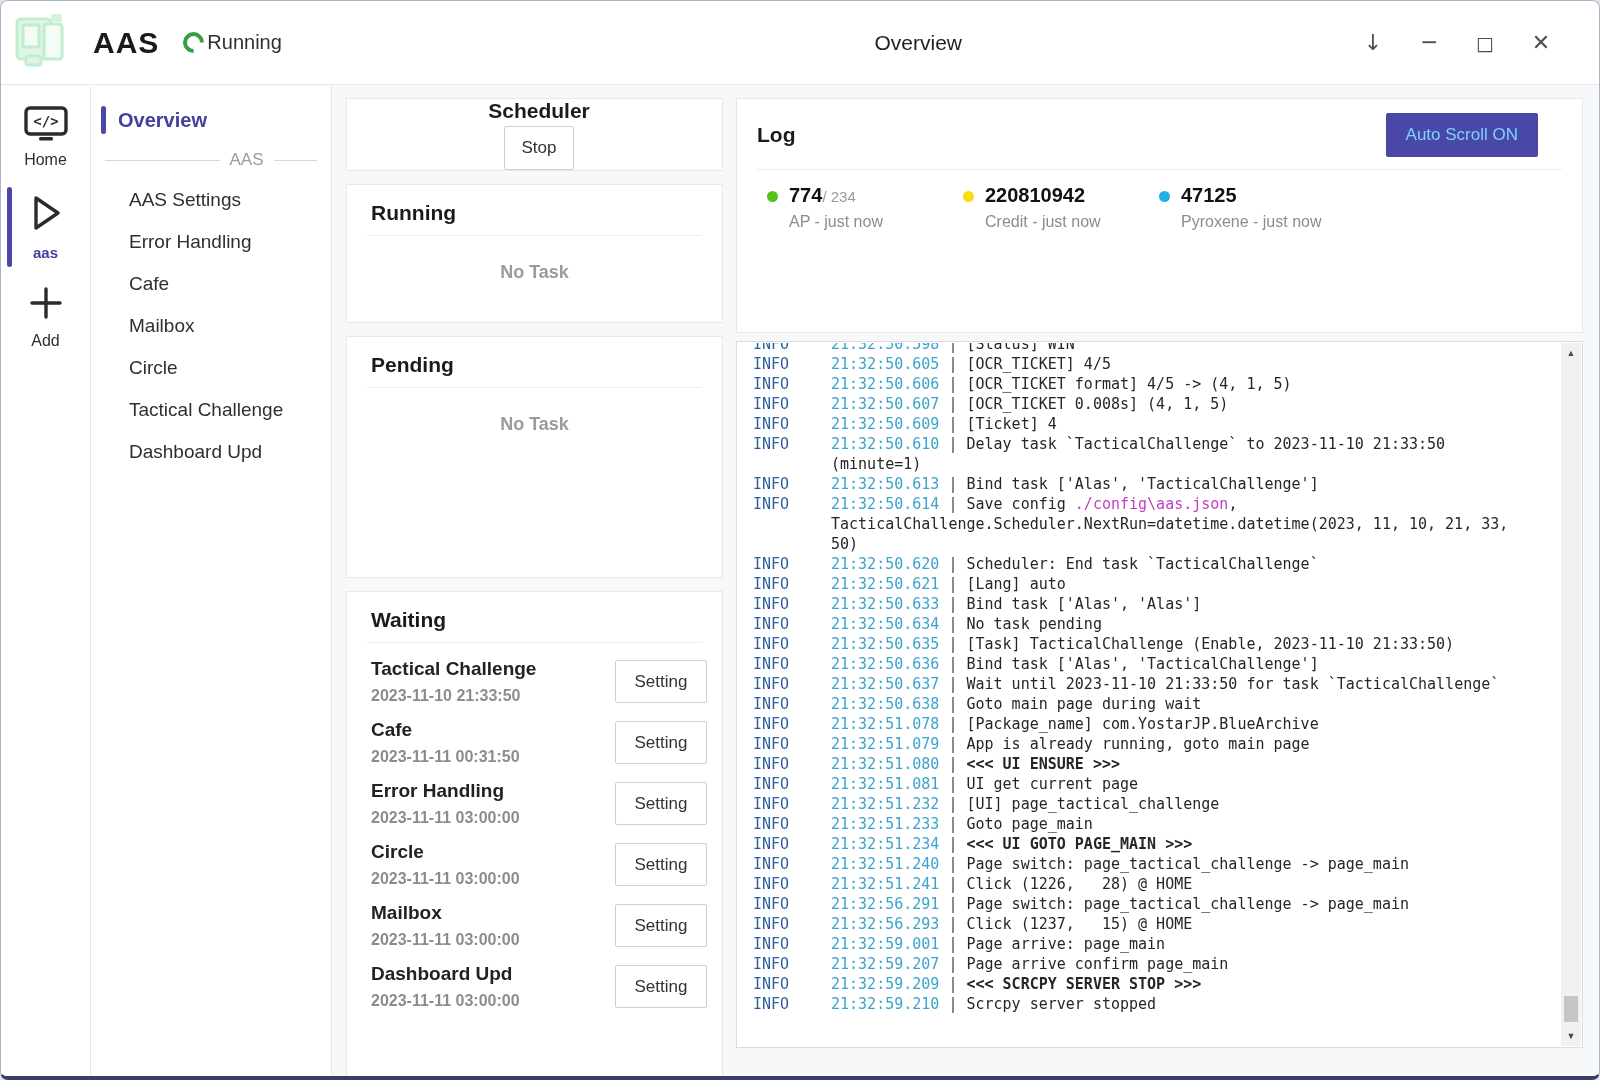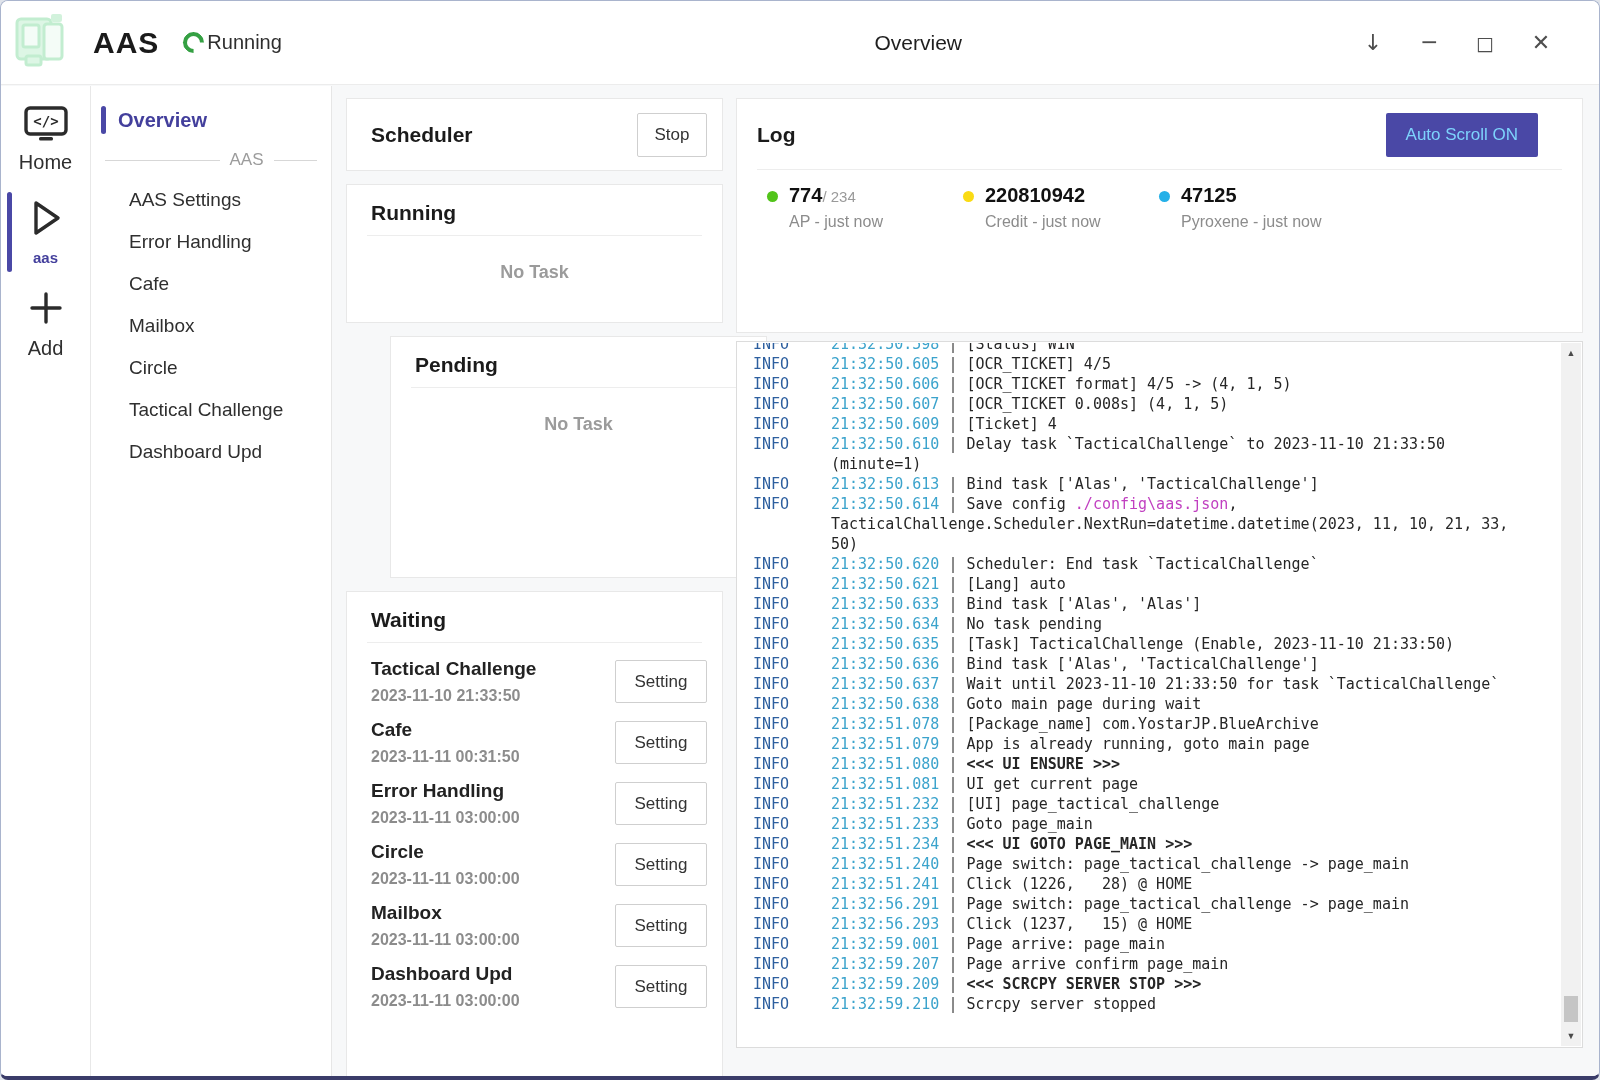--- a/index.html
+++ b/index.html
@@ -25,21 +25,21 @@
   .tb-btn{width:32px;height:38px;border:none;background:transparent;color:#4e4e4e;
     font-size:22px;line-height:38px;text-align:center;padding:0;cursor:default;
     font-family:"DejaVu Sans",sans-serif;}
   .tb-btn.max{font-size:19px;}
   
   .rail{position:absolute;top:85px;left:0;bottom:0;width:90px;background:#fff;
     border-right:1px solid #e8e8e8;display:flex;flex-direction:column;align-items:center;
     padding-top:14px;z-index:4;}
   .rail-item{position:relative;width:100%;display:flex;flex-direction:column;align-items:center;
     gap:5px;padding:6px 0 8px;margin-bottom:8px;}
-  .rail-label{font-size:20px;color:#2f2f2f;}
+  .rail-label{font-size:16px;color:#2f2f2f;}
   .rail-item.active .rail-label{color:var(--accent-text,#433f9c);font-weight:bold;font-size:15px;}
   .rail-bar{position:absolute;left:6px;top:2px;bottom:2px;width:5px;border-radius:3px;
     background:var(--accent,#4a48a6);}
   
   .sidebar{position:absolute;top:85px;left:90px;bottom:0;width:241px;background:#fff;
     border-right:1px solid #e6e6e6;padding-top:13px;z-index:3;}
   .sb-item{position:relative;height:42px;display:flex;align-items:center;
     padding-left:38px;font-size:19px;color:#2f2f2f;cursor:default;}
   .sb-item.active{padding-left:27px;font-size:20px;font-weight:bold;color:var(--accent-text,#433f9c);}
   .sb-bar{position:absolute;left:10px;top:7px;bottom:7px;width:5px;border-radius:3px;
@@ -49,25 +49,25 @@
   .sb-line.l{flex:1.45;} .sb-line.r{flex:0.55;}
   .sb-sec-label{font-size:17px;color:#9c9c9c;}
   
   .main{position:absolute;top:85px;left:331px;right:0;bottom:0;background:#f7f8f9;}
   .card{position:absolute;background:#fff;border:1px solid #e8e8e8;}
   .card-title{font-size:21px;font-weight:700;color:#1b1b1b;}
   .btn{background:#fff;border:1px solid #cfcfcf;border-radius:2px;color:#333;
     font-size:17px;font-family:"Liberation Sans",sans-serif;cursor:default;}
   
   #card-scheduler{left:14px;top:12px;width:377px;height:73px;display:flex;
-    align-items:center;justify-content:space-between;padding:0 15px 0 24px;}
+    align-items:center;justify-content:space-between;padding:0 15px 0 24px;flex-direction:column;}
   .stop-btn{width:70px;height:44px;}
   
   #card-running{left:14px;top:98px;width:377px;height:139px;}
-  #card-pending{left:14px;top:250px;width:377px;height:242px;margin-left:44px;}
+  #card-pending{left:14px;top:250px;width:377px;height:242px;}
   .card-head{padding:16px 20px 10px 24px;}
   .card-div{height:1px;background:#ededed;margin:0 20px;}
   .no-task{text-align:center;margin-top:26px;font-size:18px;color:#9b9b9b;font-weight:600;}
   
   #card-waiting{left:14px;top:505px;width:377px;height:534px;}
   .wait-list{padding:8px 15px 0 24px;}
   .wait-row{height:61px;display:flex;align-items:center;justify-content:space-between;}
   .wait-name{font-size:19px;font-weight:700;color:#222;}
   .wait-date{font-size:16px;font-weight:600;color:#8c8c8c;margin-top:7px;}
   .setting-btn{width:92px;height:43px;}

